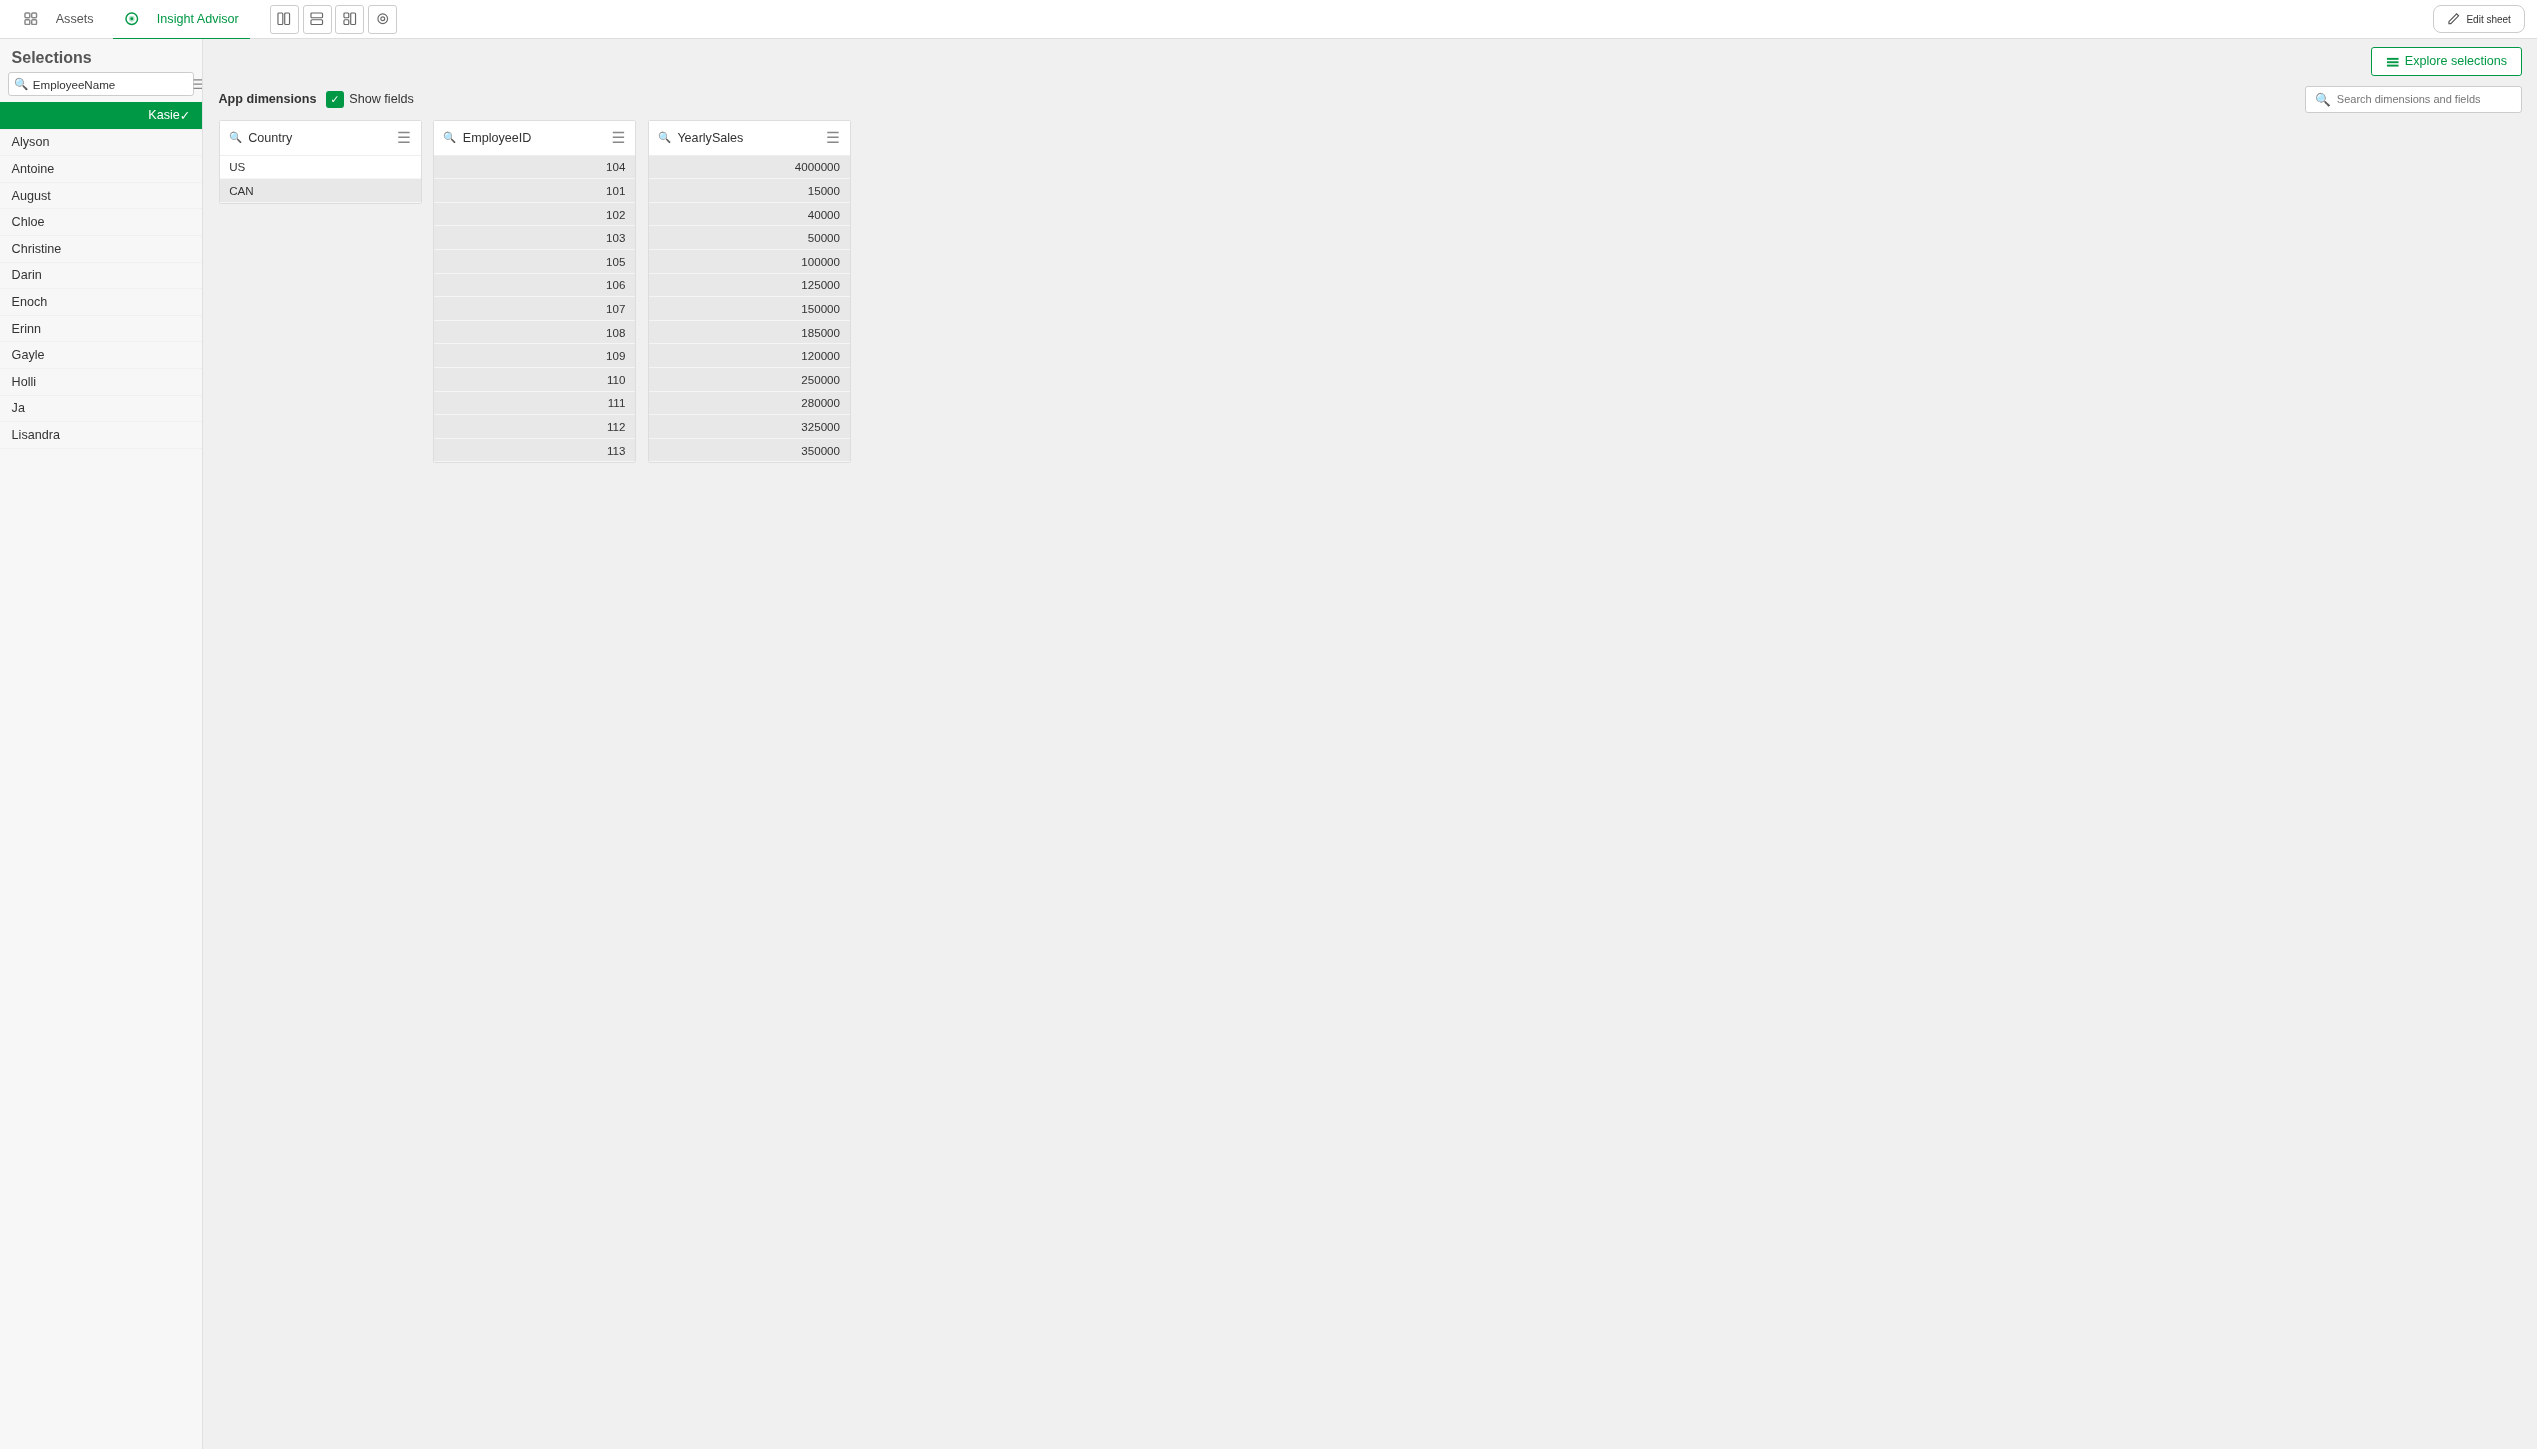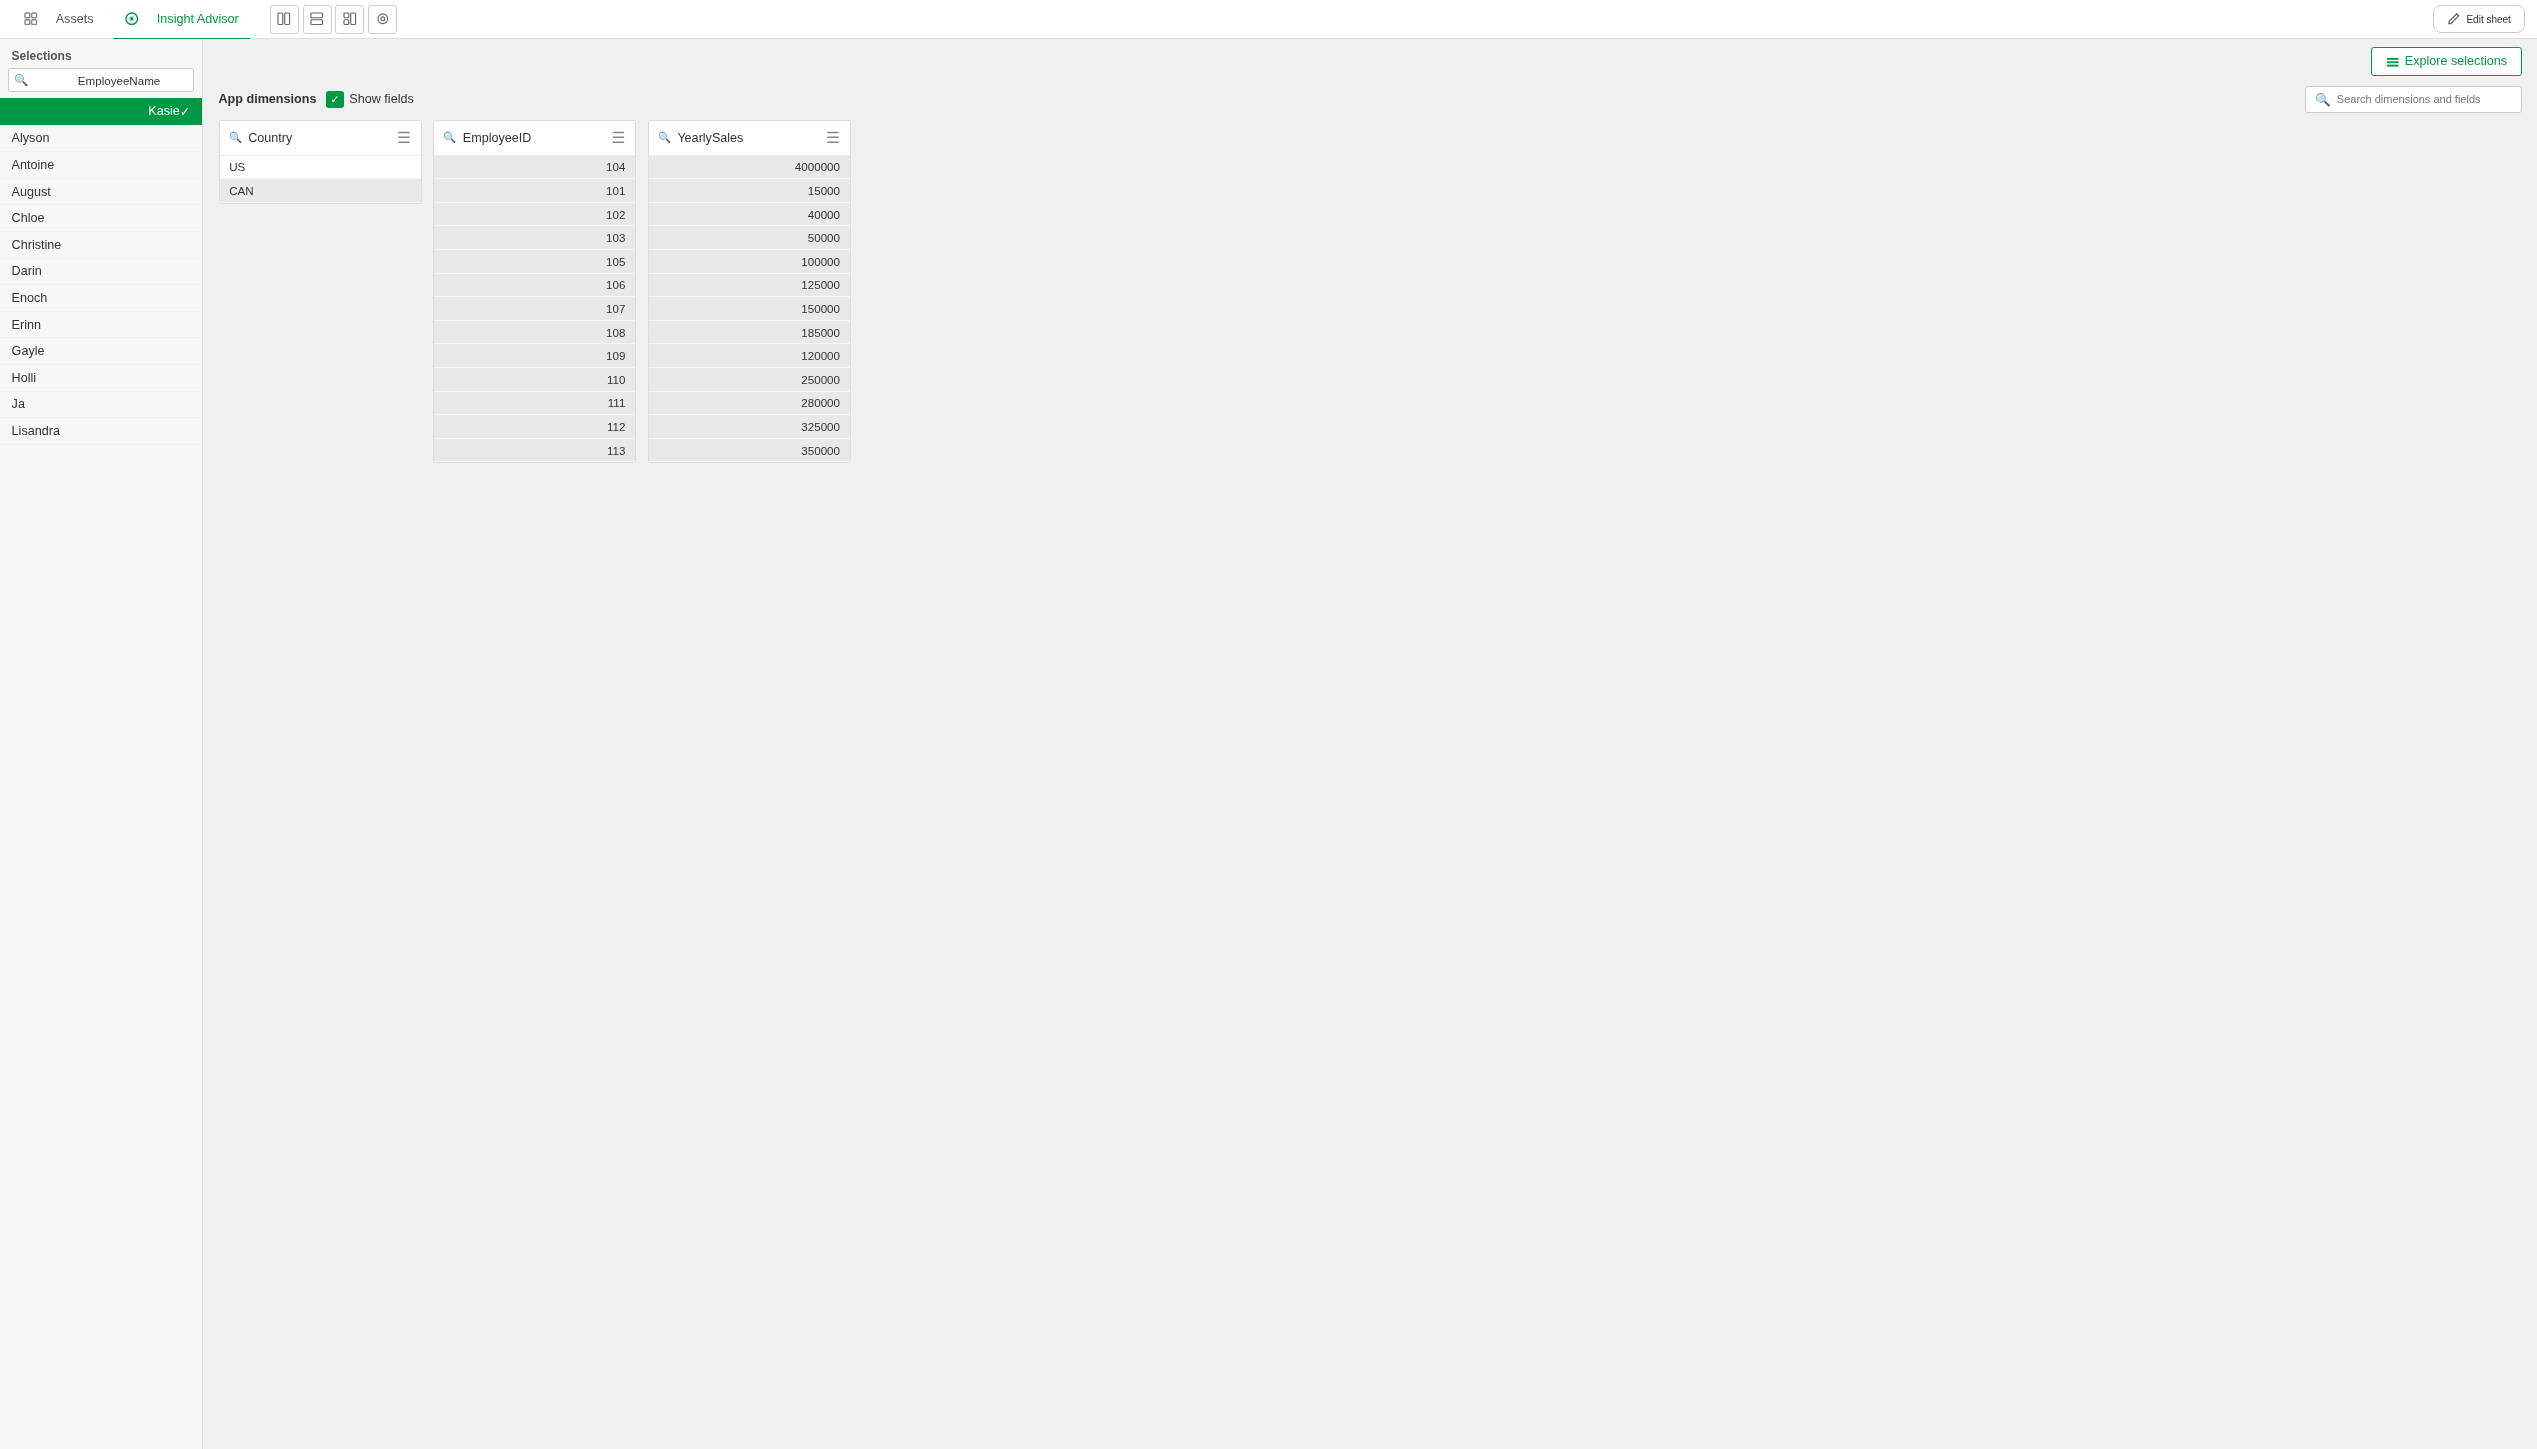--- a/index.html
+++ b/index.html
@@ -30,27 +30,27 @@
       font-size: 10px; color: #333;
     }
 
     
     .main-content { display: flex; height: calc(100vh - 39px); }
 
     
     .left-panel { width: 203px; background: #f7f7f7; border-right: 1px solid #e0e0e0; display: flex; flex-direction: column; overflow: hidden; }
 
     
-    .section-title { font-size: 12px; font-weight: 600; color: #555; padding: 9.7px 11.6px 5.8px; }
+    .section-title { font-size: 16px; font-weight: 600; color: #555; padding: 9.7px 11.6px 5.8px; }
     .search-box {
       display: flex; align-items: center; background: #fff; border: 1px solid #ccc;
       border-radius: 2.9px; margin: 0 7.7px 5.8px; padding: 2.9px 5.8px; gap: 3.9px;
     }
     .search-box input {
-      border: none; outline: none; flex: 1; font-size: 12.6px; background: transparent; color: #333; margin-left: 45px;
+      border: none; outline: none; flex: 1; font-size: 12.6px; background: transparent; color: #333;
     }
     .search-box-icon { color: #888; font-size: 11.6px; }
     .search-actions { display: flex; gap: 3.9px; }
     .search-action-btn { background: none; border: none; cursor: pointer; color: #888; font-size: 13.5px; padding: 0 1.9px; }
 
     
     .list-container { flex: 1; overflow-y: auto; }
     .list-item {
       padding: 5.8px 11.6px; cursor: pointer; font-size: 12.6px; color: #333;
       border-bottom: 1px solid #f0f0f0;

